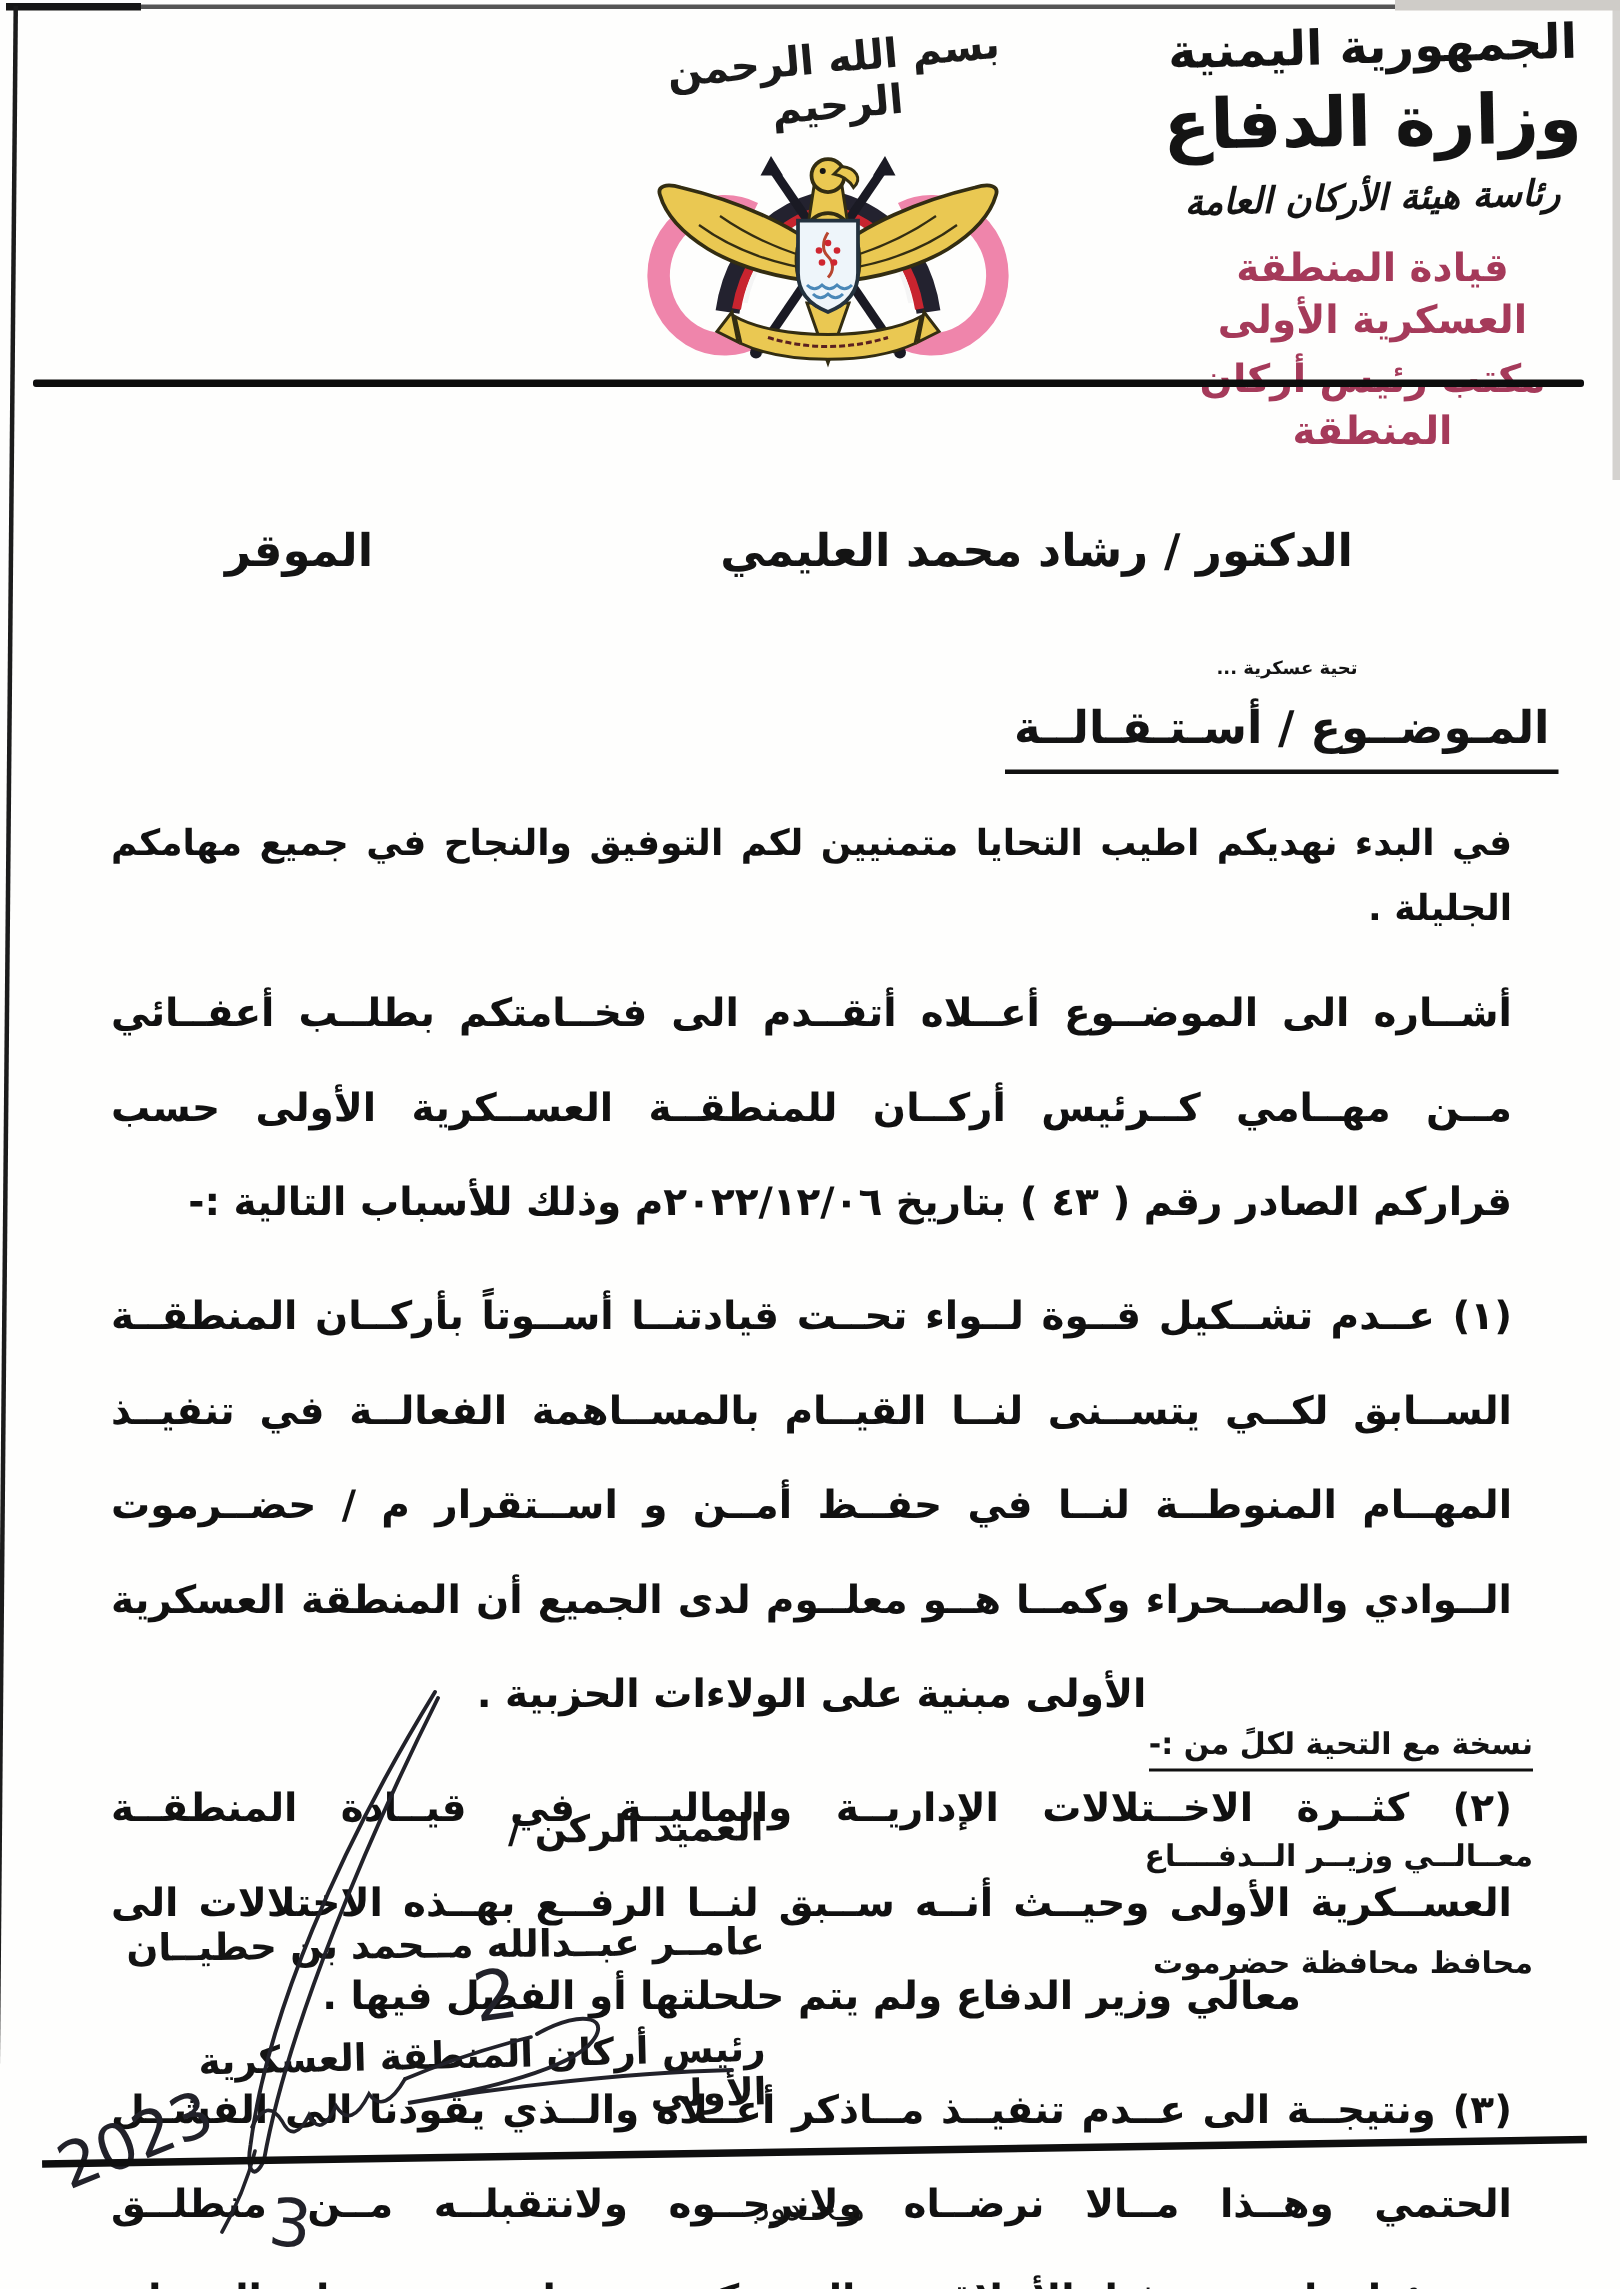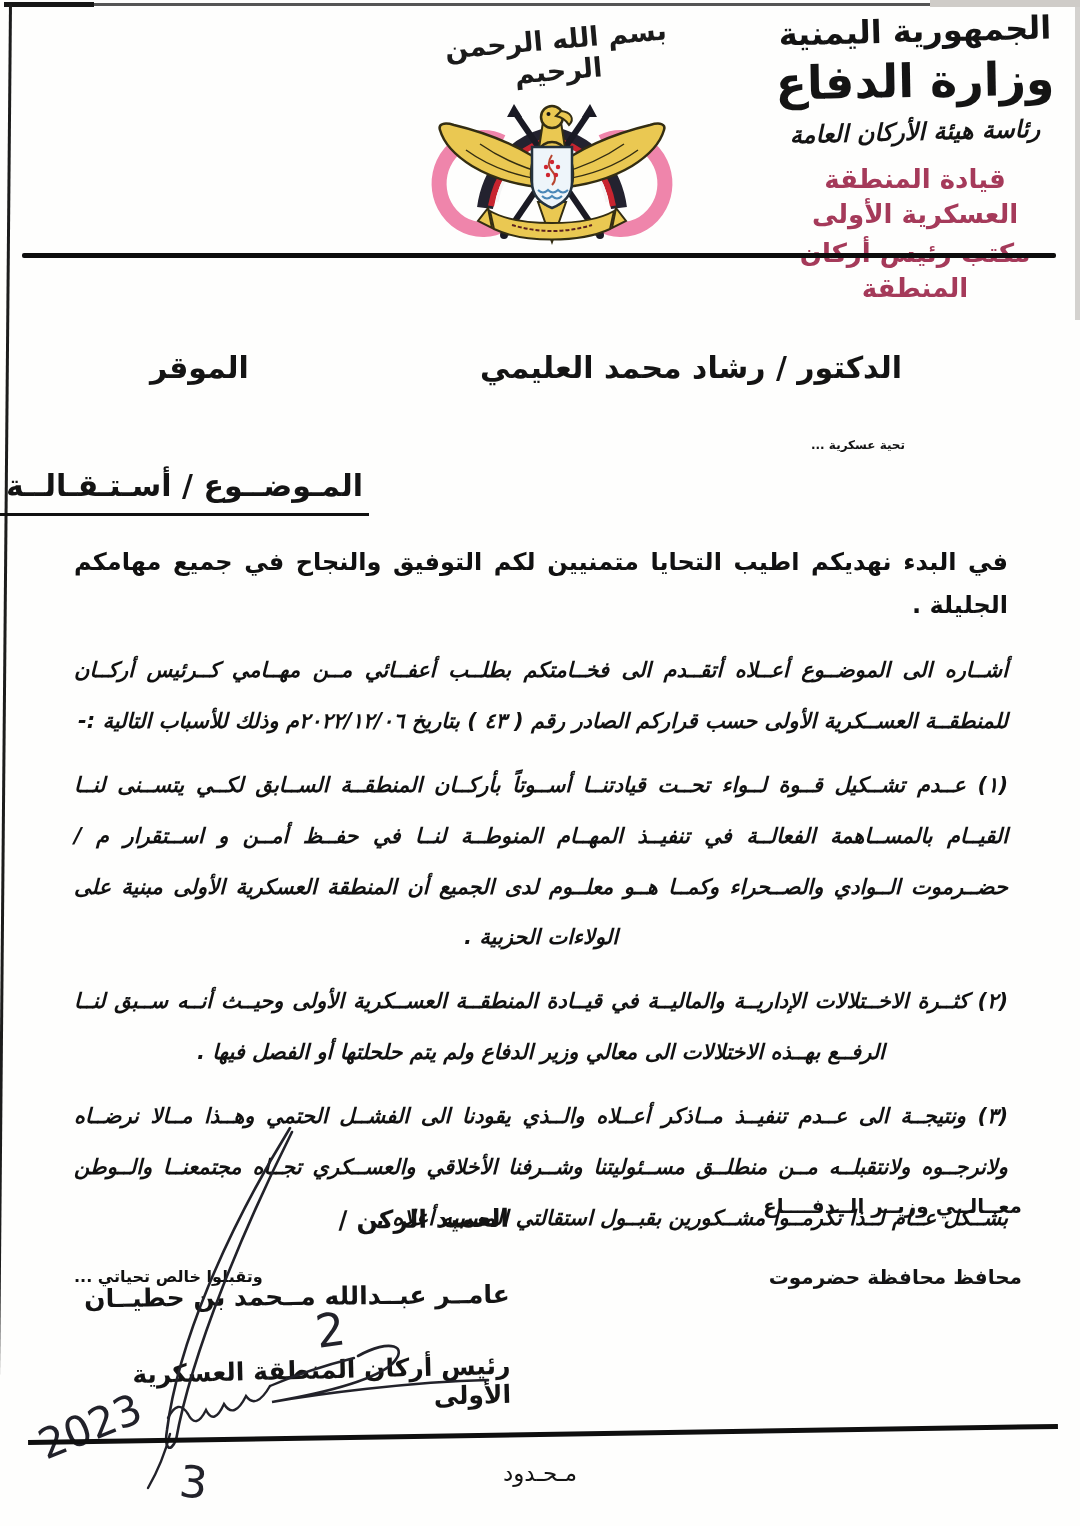--- a/index.html
+++ b/index.html
@@ -32,30 +32,30 @@
   
   .addr1 {
     position:absolute; top:276px; right:38px; left:68px; direction:rtl;
     font-size:27px; font-weight:bold; text-align:justify; text-align-last:justify; line-height:1.45;
   }
   .addr2 {
     position:absolute; top:350px; right:178px; left:150px; direction:rtl;
     display:flex; justify-content:space-between; font-size:30px; font-weight:bold;
   }
   .salute { position:absolute; top:438px; right:175px; direction:rtl; font-size:12px; font-weight:bold; }
-  .subject-row { position:absolute; top:468px; left:0; width:1039px; text-align:left; direction:rtl; }
+  .subject-row { position:absolute; top:468px; left:0; width:1039px; text-align:right; direction:rtl; }
   .subject-row span {
     display:inline-block; font-size:30px; font-weight:bold;
     border-bottom:3px solid #111; padding:0 6px 10px 6px;
   }
 
   
   .body-txt { position:absolute; top:541px; right:72px; left:74px; direction:rtl; color:#111; }
   .intro { font-size:24px; font-weight:bold; line-height:1.8; text-align:justify; margin-bottom:18px; }
-  .para { font-size:21px; font-weight:bold; line-height:2.42; text-align:justify; margin-bottom:13px;font-style:italic; }
+  .para { font-size:26px; font-weight:bold; line-height:2.42; text-align:justify; margin-bottom:13px; }
   .para.last-center { text-align-last:center; }
   .closing { font-size:16px; font-weight:bold; text-align:left; margin-top:24px; }
 
   
   .cc { position:absolute; top:1150px; right:58px; direction:rtl; text-align:right; font-weight:bold; }
   .cc-head { display:inline-block; font-size:20px; border-bottom:2px solid #111; padding-bottom:5px; }
   .cc-item1 { font-size:20px; margin-top:44px; }
   .cc-item2 { font-size:20px; margin-top:47px; }
 
   .sig { position:absolute; top:1206px; left:82px; width:428px; direction:rtl; text-align:right; font-weight:bold; transform:rotate(-0.6deg); }
@@ -151,20 +151,21 @@
   <div class="body-txt">
     <div class="intro">في البدء نهديكم اطيب التحايا متمنيين لكم التوفيق والنجاح في جميع مهامكم الجليلة .</div>
     <div class="para">أشــاره الى الموضــوع أعــلاه أتقــدم الى فخــامتكم بطلــب أعفــائي مــن مهــامي كــرئيس أركــان للمنطقــة العســكرية الأولى حسب قراركم الصادر رقم ( ٤٣ ) بتاريخ ٢٠٢٢/١٢/٠٦م وذلك للأسباب التالية :-</div>
     <div class="para last-center">(١) عــدم تشــكيل قــوة لــواء تحــت قيادتنــا أســوتاً بأركــان المنطقــة الســابق لكــي يتســنى لنــا القيــام بالمســاهمة الفعالــة في تنفيــذ المهــام المنوطــة لنــا في حفــظ أمــن و اســتقرار م / حضــرموت الــوادي والصــحراء وكمــا هــو معلــوم لدى الجميع أن المنطقة العسكرية الأولى مبنية على الولاءات الحزبية .</div>
     <div class="para last-center">(٢) كثــرة الاخــتلالات الإداريــة والماليــة في قيــادة المنطقــة العســكرية الأولى وحيــث أنــه ســبق لنــا الرفــع بهــذه الاختلالات الى معالي وزير الدفاع ولم يتم حلحلتها أو الفصل فيها .</div>
     <div class="para">(٣) ونتيجــة الى عــدم تنفيــذ مــاذكر أعــلاه والــذي يقودنا الى الفشــل الحتمي وهــذا مــالا نرضــاه ولانرجــوه ولانتقبلــه مــن منطلــق مســئوليتنا وشــرفنا الأخلاقي والعســكري تجــاه مجتمعنــا والــوطن بشــكل عــام لــذا تكرمــوا مشــكورين بقبــول استقالتي المسببه أعلاه .</div>
     <div class="closing">وتقبلوا خالص تحياتي ...</div>
   </div>
 
   <div class="cc">
+    <div><span class="cc-head">نسخة مع التحية لكلً من :-</span></div>
     <div class="cc-item1">معــالــي وزيــر الــدفــــاع</div>
     <div class="cc-item2">محافظ محافظة حضرموت</div>
   </div>
 
   <div class="sig">
     <div class="sig-rank">العميد الركن /</div>
     <div class="sig-name">عامــر عبــدالله مــحمد بن حطيــان</div>
     <div class="sig-title">رئيس أركان المنطقة العسكرية الأولى</div>
   </div>
 

